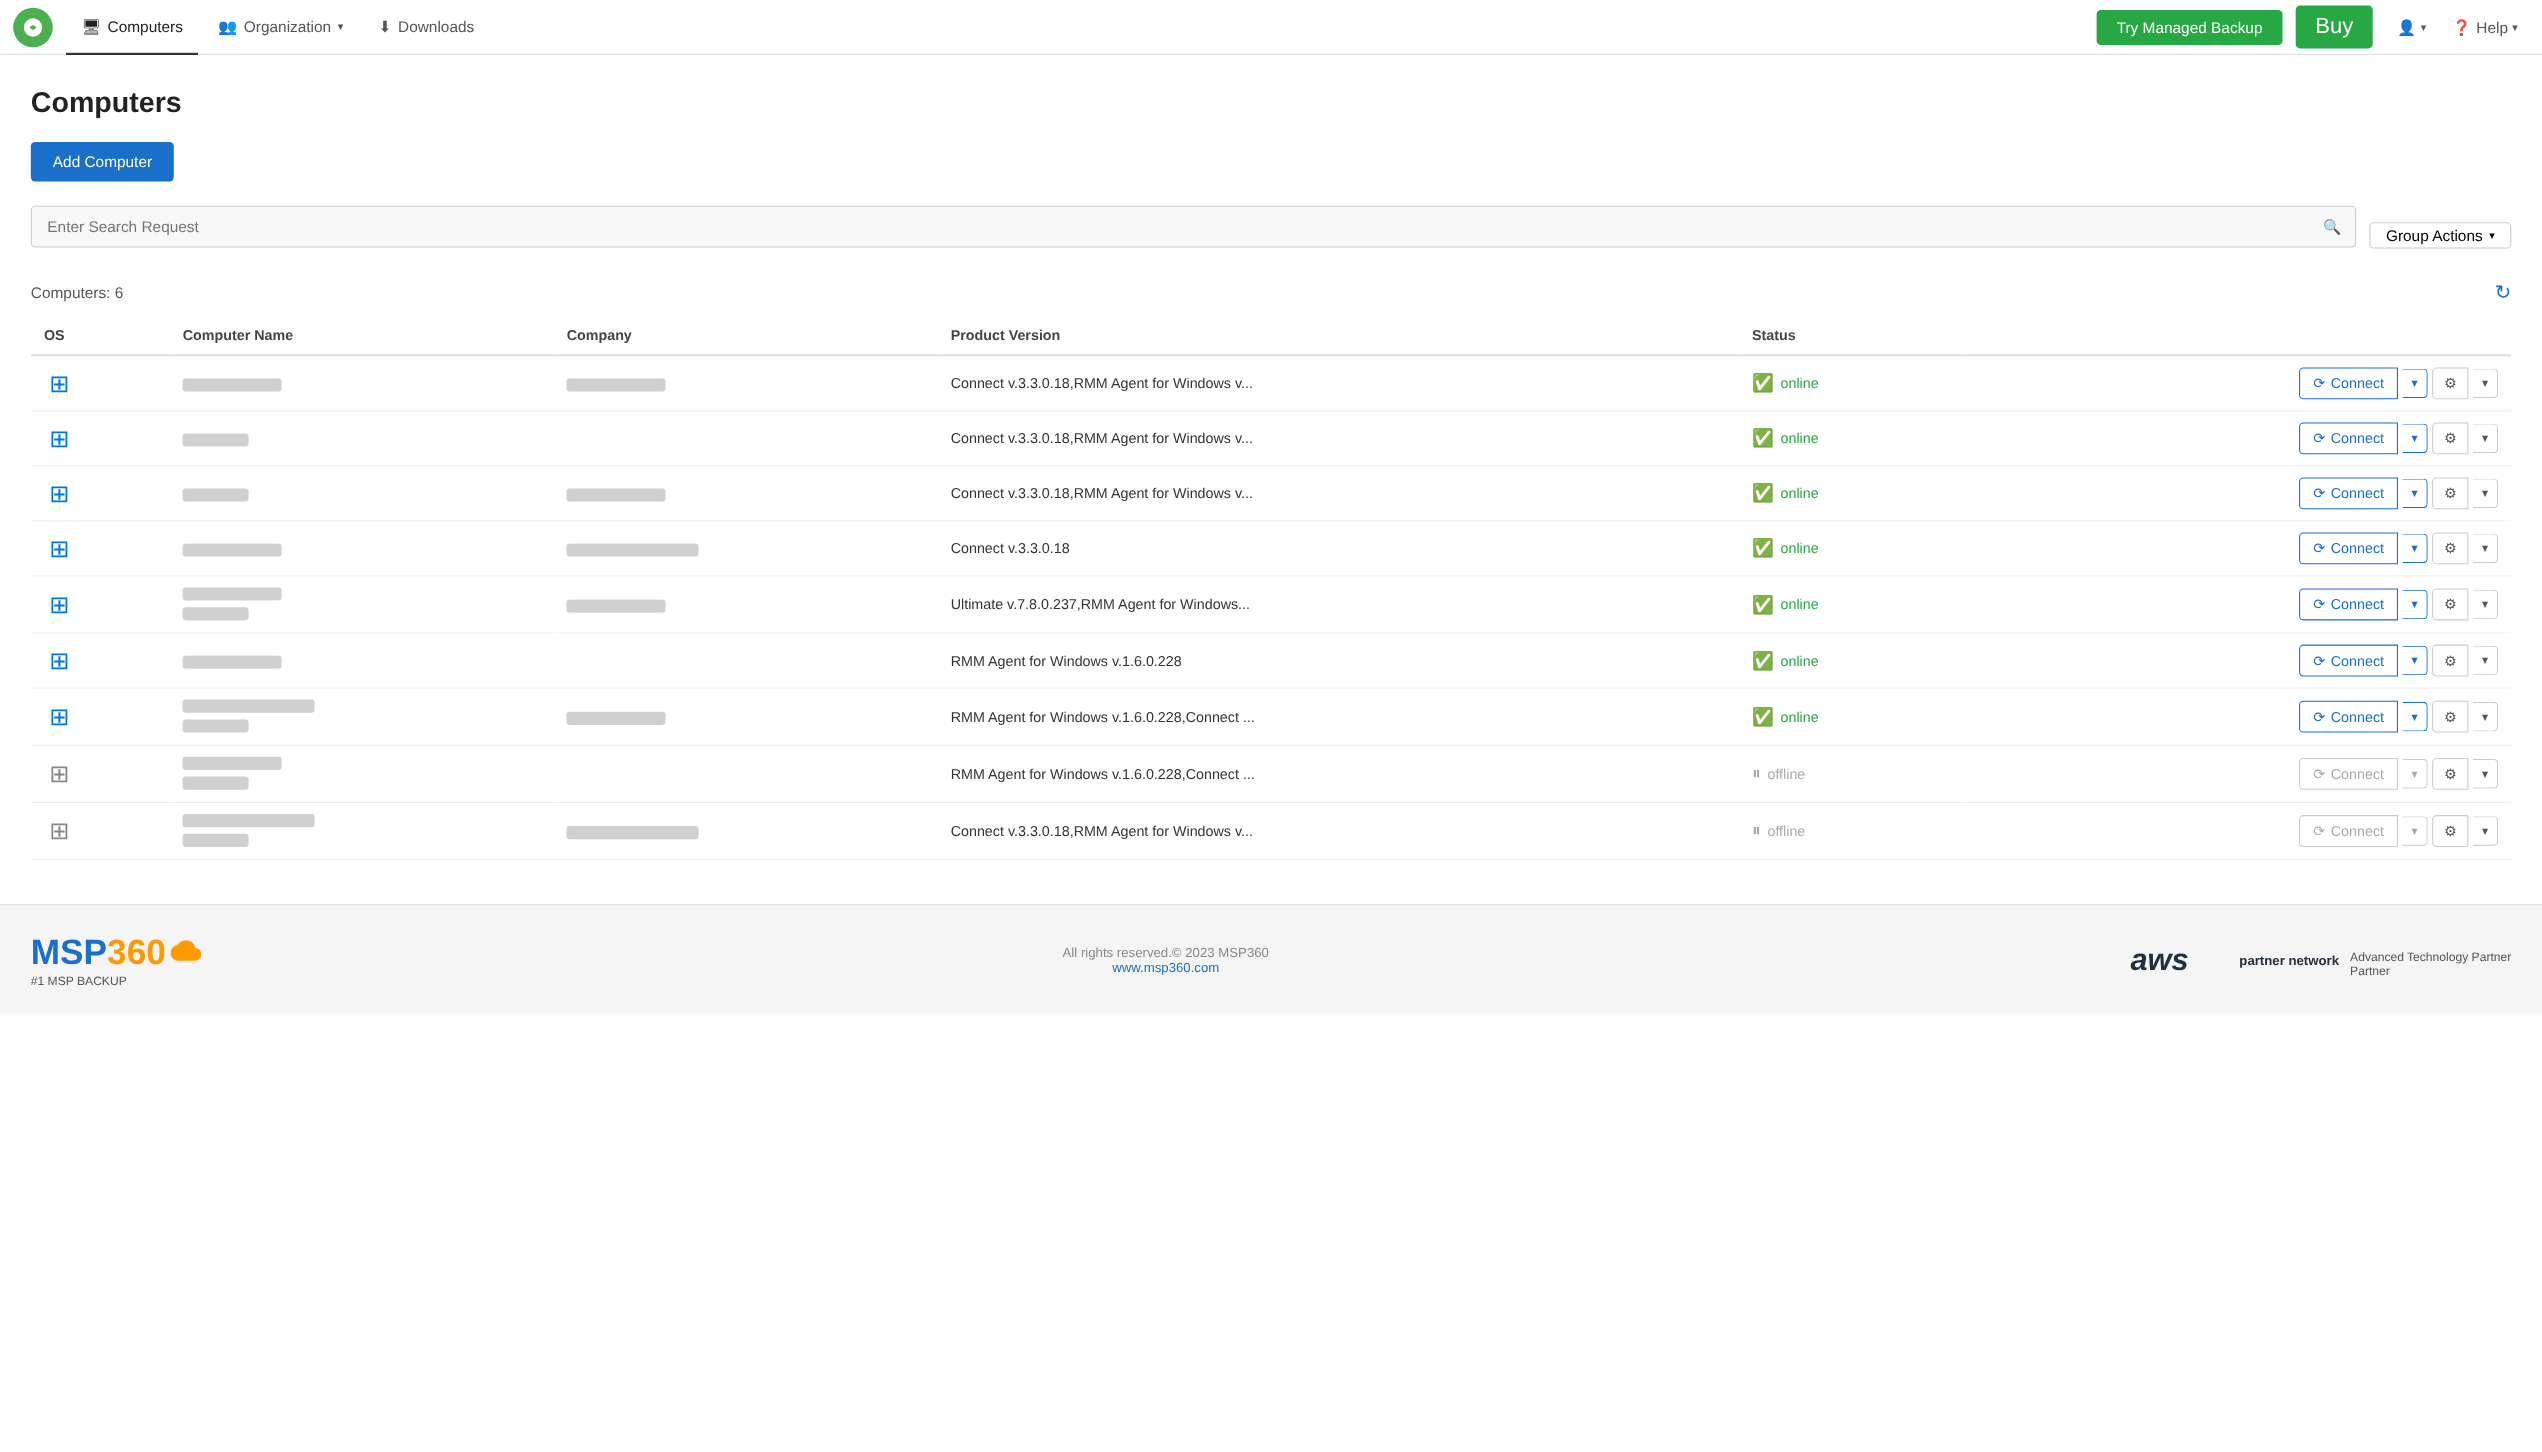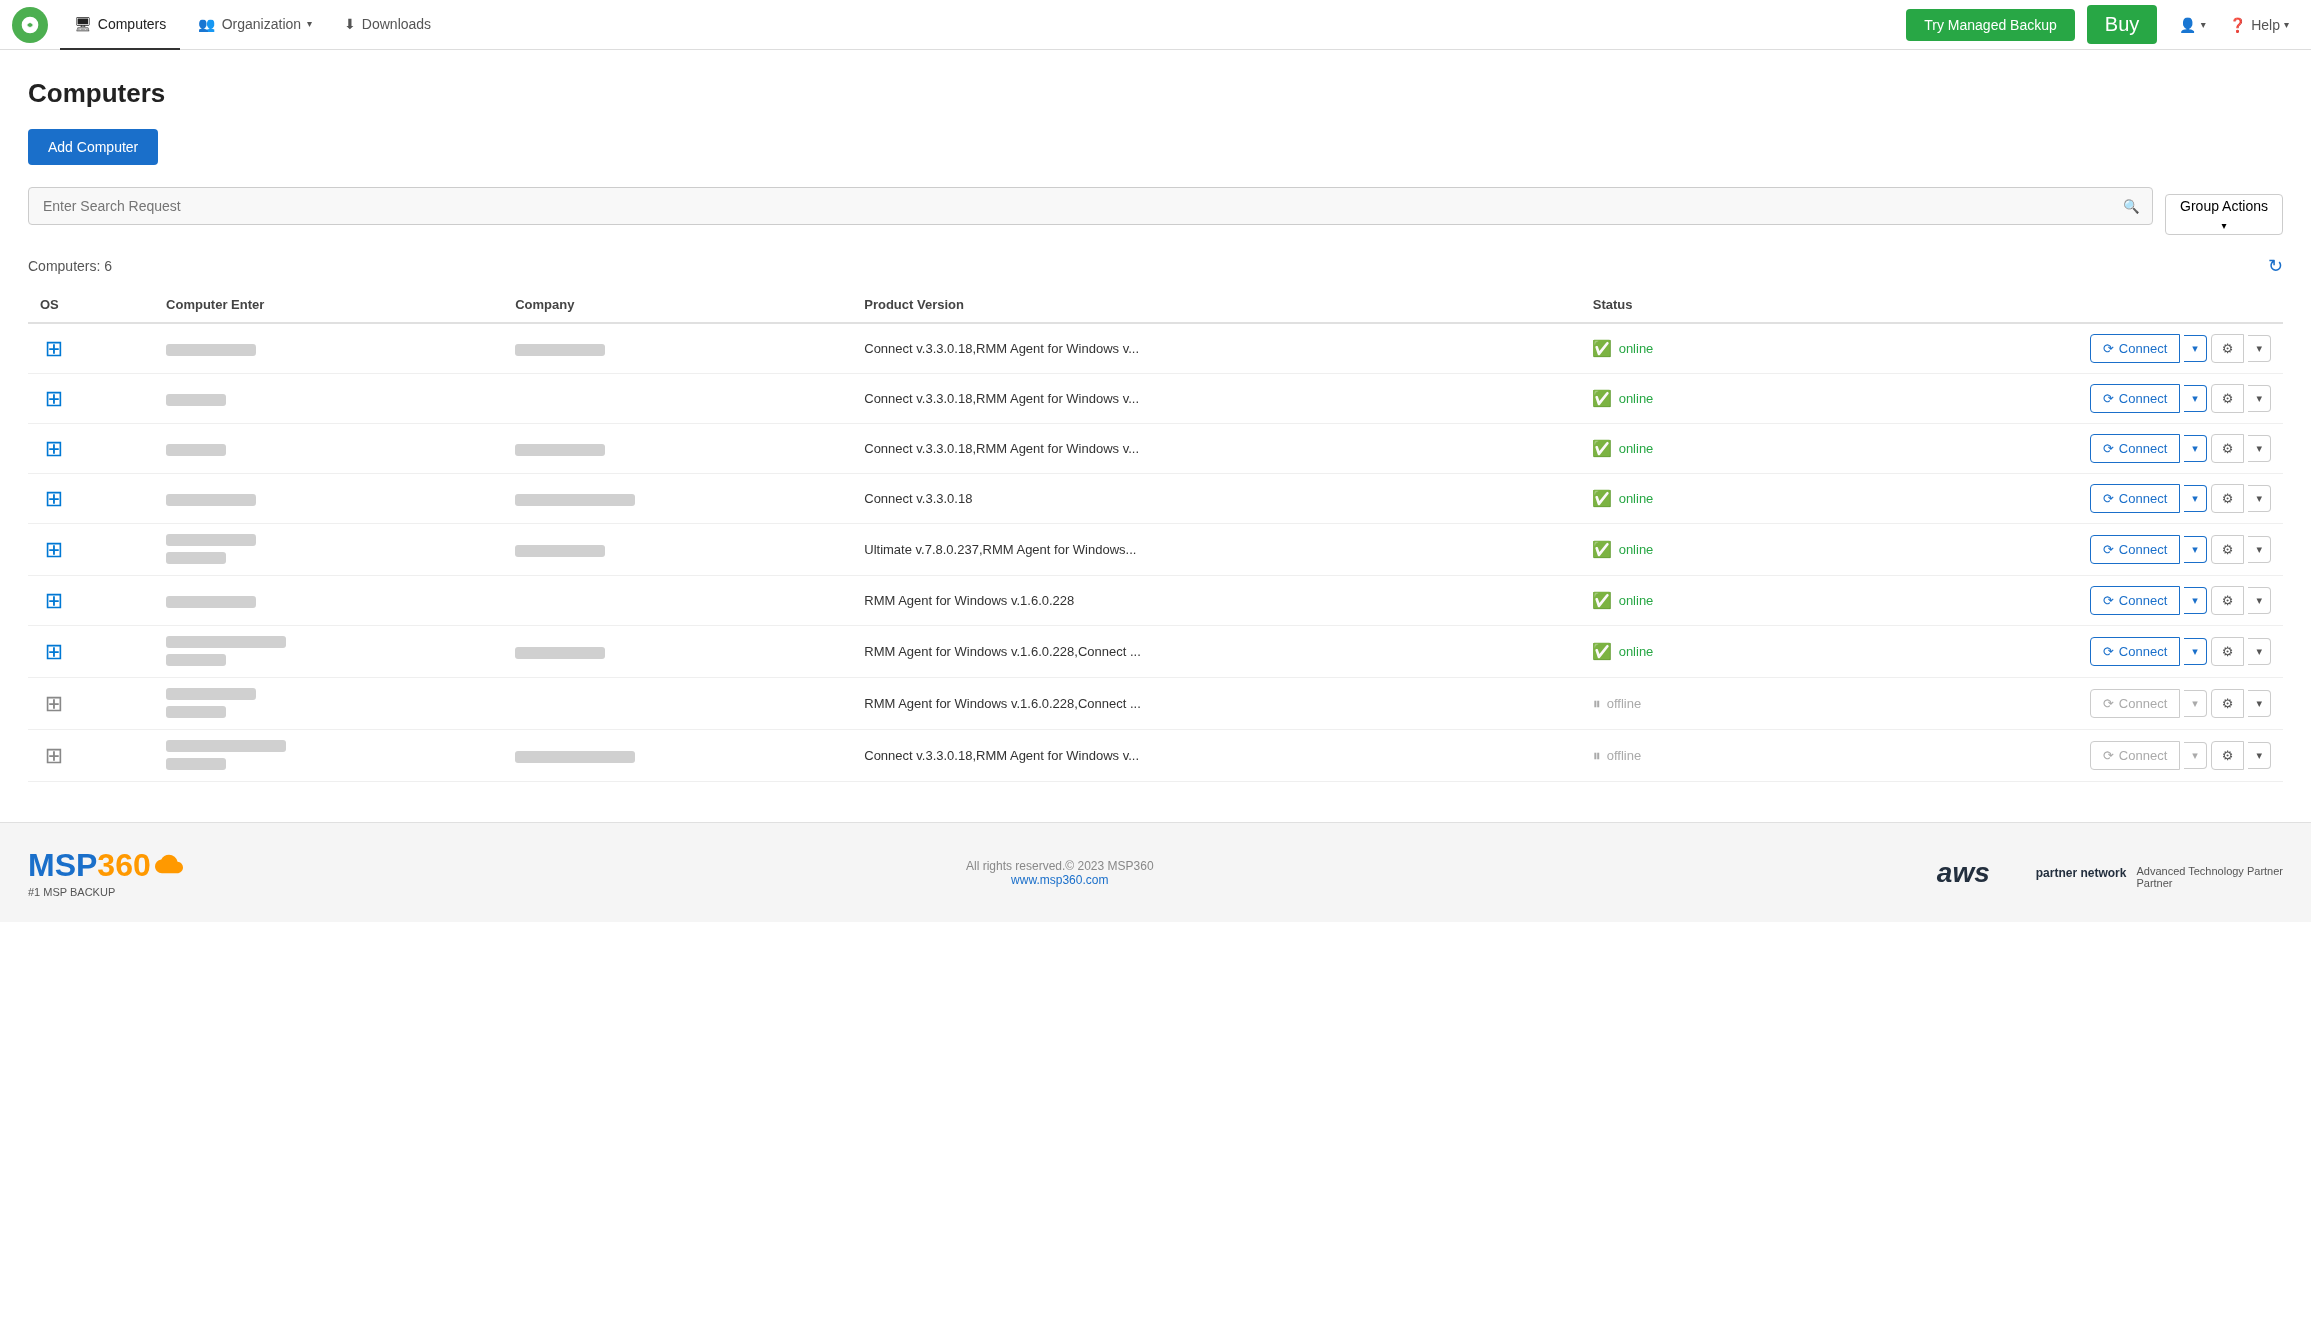--- a/index.html
+++ b/index.html
@@ -19,21 +19,21 @@
 
     
     .main { padding: 28px 28px 0 28px; }
     .page-title { font-size: 26px; font-weight: 600; margin-bottom: 20px; color: #222; }
     .btn-add { background: #1a6fca; color: #fff; border: none; border-radius: 4px; padding: 10px 20px; font-size: 14px; cursor: pointer; font-weight: 500; margin-bottom: 22px; }
 
     
     .search-bar { display: flex; align-items: center; border: 1px solid #ccc; border-radius: 4px; background: #f8f8f8; margin-bottom: 16px; }
     .search-input { flex: 1; border: none; background: transparent; padding: 10px 14px; font-size: 14px; outline: none; color: #888; }
     .search-icon-btn { padding: 8px 12px; color: #888; cursor: pointer; background: none; border: none; }
-    .group-actions-btn { margin-left: auto; border: 1px solid #ccc; border-radius: 4px; padding: 3px 14px; background: #fff; cursor: pointer; font-size: 14px; display: flex; align-items: center; gap: 6px; white-space: nowrap; flex-direction: column; }
+    .group-actions-btn { margin-left: auto; border: 1px solid #ccc; border-radius: 4px; padding: 3px 14px; background: #fff; cursor: pointer; font-size: 14px; display: flex; align-items: center; gap: 6px; white-space: nowrap; }
 
     
     .toolbar-row { display: flex; align-items: center; margin-bottom: 10px; }
     .computer-count { font-size: 14px; color: #555; flex: 1; }
     .refresh-icon { color: #1a6fca; cursor: pointer; font-size: 18px; }
 
     
     .table-wrap { width: 100%; overflow-x: auto; }
     table { width: 100%; border-collapse: collapse; }
     thead tr { border-bottom: 2px solid #e0e0e0; }
@@ -140,21 +140,21 @@
     <span class="computer-count">Computers: 6</span>
     <span class="refresh-icon">↻</span>
   </div>
 
   
   <div class="table-wrap">
     <table>
       <thead>
         <tr>
           <th>OS</th>
-          <th>Computer Enter</th>
+          <th>Computer Name</th>
           <th>Company</th>
           <th>Product Version</th>
           <th>Status</th>
           <th></th>
         </tr>
       </thead>
       <tbody id="table-body">
       <tr>
       <td>
               <div class="os-icon">

